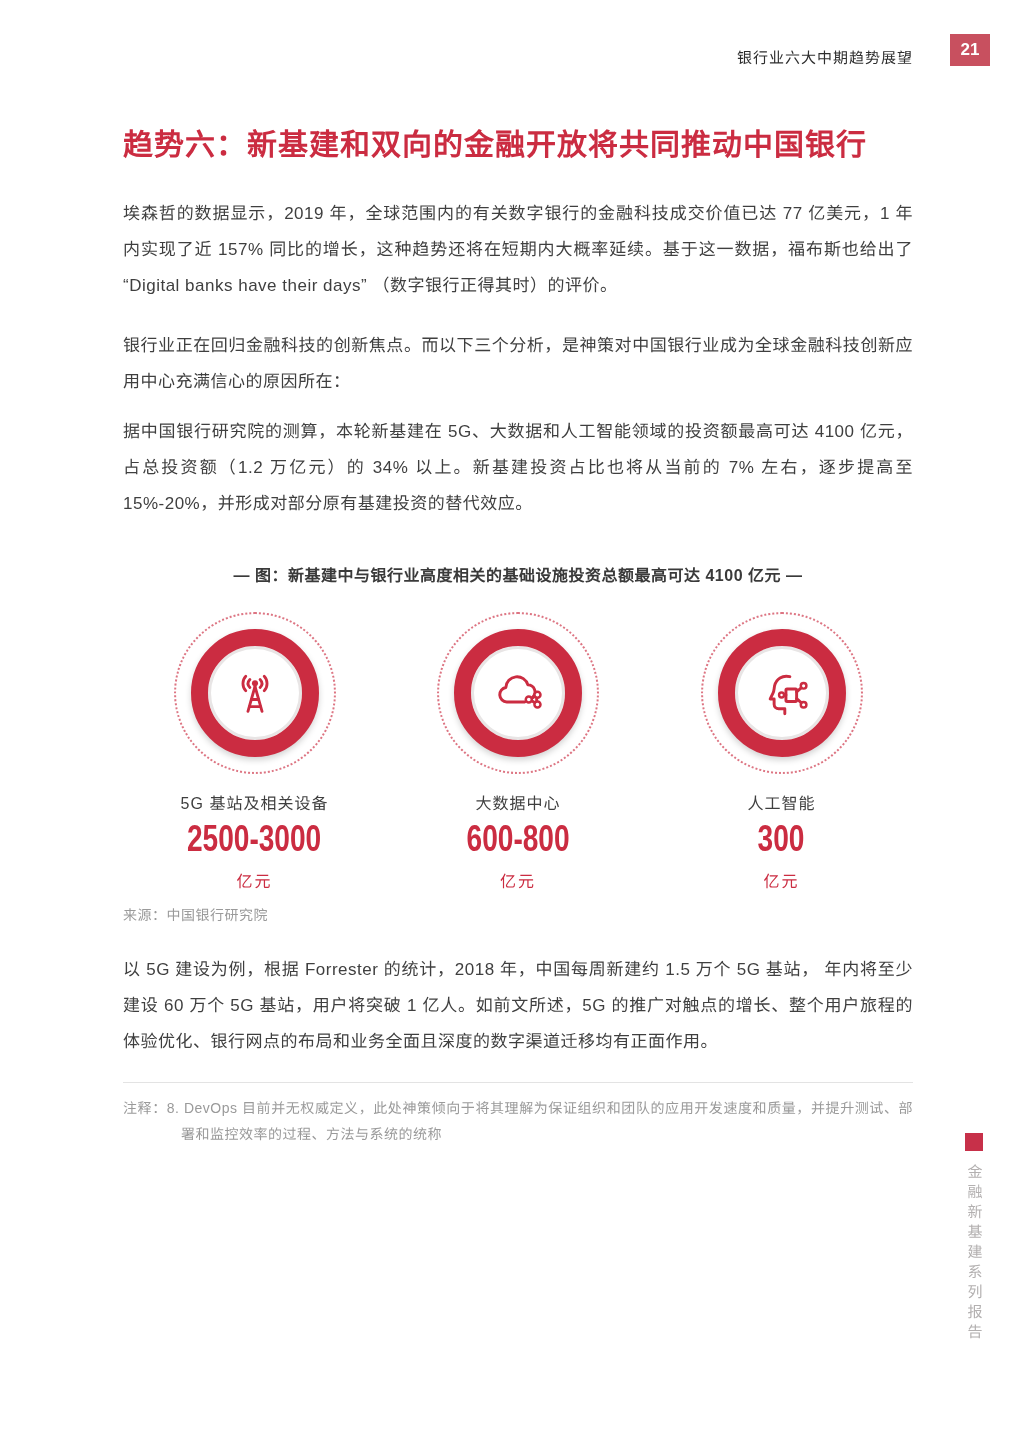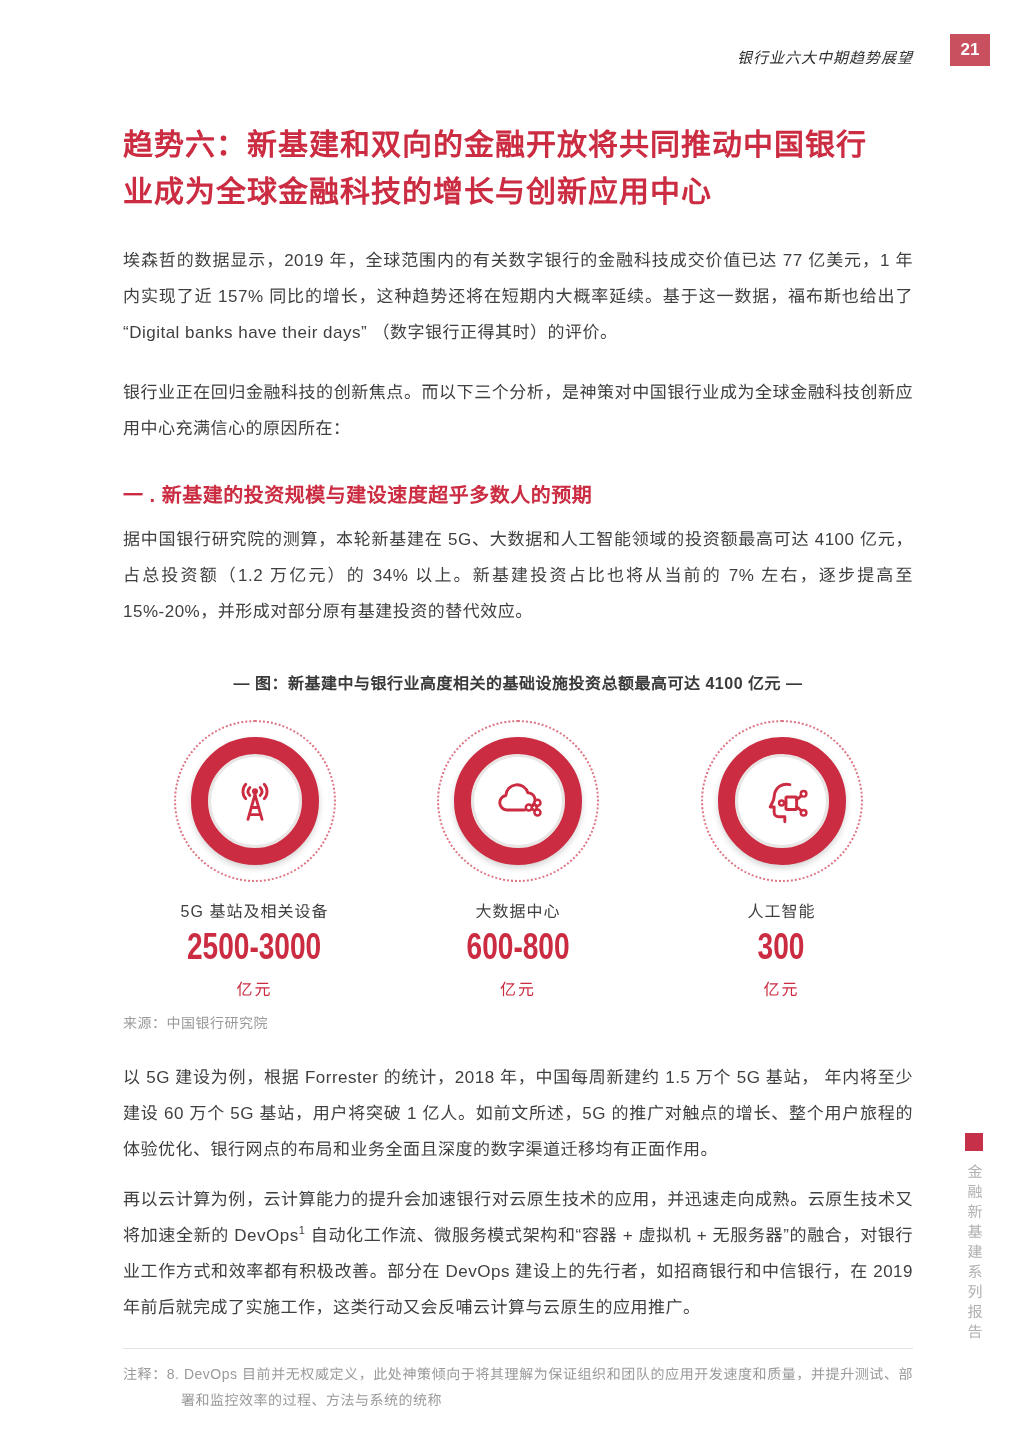--- a/index.html
+++ b/index.html
@@ -9,21 +9,21 @@
     --muted:#9a9a9a;
     --divider:#e3e3e3;
     --sidebar:#b3b0b0;
   }
   *{margin:0;padding:0;box-sizing:border-box;}
   html,body{background:#fff;}
   body{font-family:"Liberation Sans","DejaVu Sans",sans-serif;}
   .page{position:relative;width:1025px;height:1440px;background:#fff;overflow:hidden;}
 
   
-  .hdr-title{position:absolute;top:46px;right:112px;font-size:15px;color:#2e2e2e;letter-spacing:1px;font-style:italic;}
+  .hdr-title{position:absolute;top:46px;right:112px;font-size:15px;color:#2e2e2e;letter-spacing:1px;}
   .page-badge{position:absolute;top:34px;right:35px;width:40px;height:32px;background:var(--badge);
     color:#fff;font-weight:bold;font-size:17px;display:flex;align-items:center;justify-content:center;}
 
   
   .content{position:absolute;left:123px;top:6px;width:790px;padding-top:115px;}
 
   .h1{color:var(--accent);font-weight:bold;font-size:30px;line-height:47px;letter-spacing:1px;}
 
   .para{margin-top:28px;font-size:17px;line-height:36px;color:var(--body);text-align:justify;letter-spacing:0.5px;}
   .para.tight{margin-top:24px;}
@@ -71,27 +71,25 @@
 
   <div class="hdr-title">银行业六大中期趋势展望</div>
   <div class="page-badge">
     <span>21</span>
   </div>
 
   <div class="content">
 
     <div class="h1">
       <div>趋势六：新基建和双向的金融开放将共同推动中国银行</div>
-      <div>业成为全球金融科技的增长与创新应用中心</div>
     </div>
 
     <p class="para">埃森哲的数据显示，2019 年，全球范围内的有关数字银行的金融科技成交价值已达 77 亿美元，1 年内实现了近 157% 同比的增长，这种趋势还将在短期内大概率延续。基于这一数据，福布斯也给出了“Digital banks have their days” （数字银行正得其时）的评价。</p>
     <p class="para tight">银行业正在回归金融科技的创新焦点。而以下三个分析，是神策对中国银行业成为全球金融科技创新应用中心充满信心的原因所在：</p>
 
-    <div class="subtitle">一 . 新基建的投资规模与建设速度超乎多数人的预期</div>
 
     <p class="para small-gap">据中国银行研究院的测算，本轮新基建在 5G、大数据和人工智能领域的投资额最高可达 4100 亿元，占总投资额（1.2 万亿元）的 34% 以上。新基建投资占比也将从当前的 7% 左右，逐步提高至 15%-20%，并形成对部分原有基建投资的替代效应。</p>
 
     <div class="fig-caption">— 图：新基建中与银行业高度相关的基础设施投资总额最高可达 4100 亿元 —</div>
 
     <div class="figure">
 
       <div class="fig-col">
         <div class="dotted-circle">
           <div class="ring">
@@ -153,21 +151,20 @@
         <div class="fig-value">300</div>
         <div class="fig-unit">亿元</div>
       </div>
 
     </div>
 
     <div class="source">来源：中国银行研究院</div>
 
     <p class="para">以 5G 建设为例，根据 Forrester 的统计，2018 年，中国每周新建约 1.5 万个 5G 基站， 年内将至少建设 60 万个 5G 基站，用户将突破 1 亿人。如前文所述，5G 的推广对触点的增长、整个用户旅程的体验优化、银行网点的布局和业务全面且深度的数字渠道迁移均有正面作用。</p>
 
-    <p class="para small-gap"><span>再以云计算为例，云计算能力的提升会加速银行对云原生技术的应用，并迅速走向成熟。云原生技术又将加速全新的 DevOps</span><sup class="note-ref">1</sup><span> 自动化工作流、微服务模式架构和“容器 + 虚拟机 + 无服务器”的融合，对银行业工作方式和效率都有积极改善。部分在 DevOps 建设上的先行者，如招商银行和中信银行，在 2019 年前后就完成了实施工作，这类行动又会反哺云计算与云原生的应用推广。</span></p>
 
     <div class="divider"></div>
 
     <div class="footnote">注释：8. DevOps 目前并无权威定义，此处神策倾向于将其理解为保证组织和团队的应用开发速度和质量，并提升测试、部署和监控效率的过程、方法与系统的统称</div>
 
   </div>
 
   <div class="side-mark">
     <div class="side-square"></div>
     <div class="side-text">金融新基建系列报告</div>

